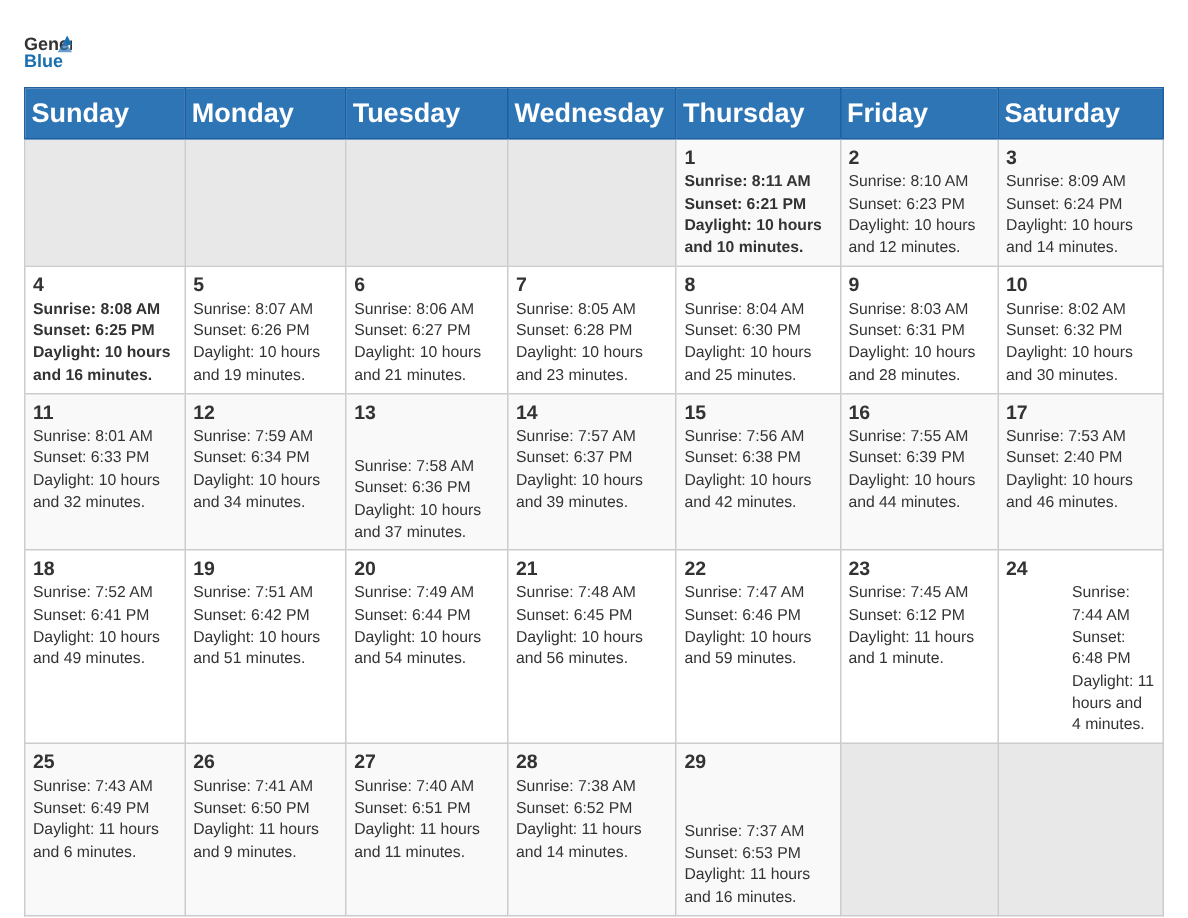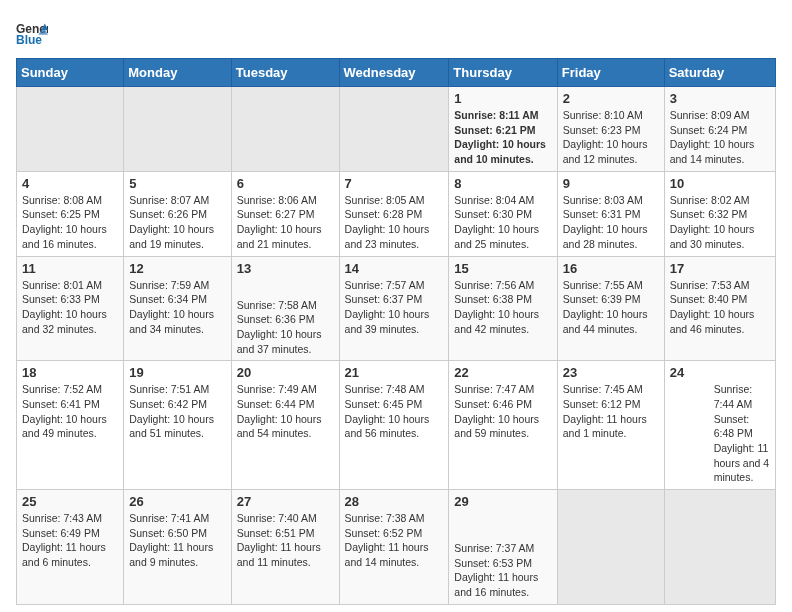--- a/index.html
+++ b/index.html
@@ -44,21 +44,21 @@
     table {
       width: 100%;
       border-collapse: collapse;
       font-size: 11px;
     }
     thead th {
       background-color: #2e75b6;
       color: #fff;
       padding: 6px 4px;
       text-align: left;
-      font-size: 13px;
+      font-size: 18px;
       font-weight: bold;
       border: 1px solid #2060a0;
     }
     tbody td {
       border: 1px solid #ccc;
       vertical-align: top;
       padding: 4px 5px;
       width: 113px;
       min-height: 80px;
       background: #fff;
@@ -137,21 +137,21 @@
           <td>
             <span class="day-number">3</span>
             <div class="day-info" style="white-space: pre-line;">Sunrise: 8:09 AM
 Sunset: 6:24 PM
 Daylight: 10 hours and 14 minutes.</div>
           </td>
         </tr>
         <tr>
           <td>
             <span class="day-number">4</span>
-            <div class="day-info" style="white-space: pre-line;">Sunrise: 8:08 AM
+            <div class="day-info" style="white-space: pre-line; font-weight: bold;">Sunrise: 8:08 AM
 Sunset: 6:25 PM
 Daylight: 10 hours and 16 minutes.</div>
           </td>
           <td>
             <span class="day-number">5</span>
             <div class="day-info" style="white-space: pre-line;">Sunrise: 8:07 AM
 Sunset: 6:26 PM
 Daylight: 10 hours and 19 minutes.</div>
           </td>
           <td>
@@ -218,21 +218,21 @@
           </td>
           <td>
             <span class="day-number">16</span>
             <div class="day-info" style="white-space: pre-line;">Sunrise: 7:55 AM
 Sunset: 6:39 PM
 Daylight: 10 hours and 44 minutes.</div>
           </td>
           <td>
             <span class="day-number">17</span>
             <div class="day-info" style="white-space: pre-line;">Sunrise: 7:53 AM
-Sunset: 8:40 PM
+Sunset: 2:40 PM
 Daylight: 10 hours and 46 minutes.</div>
           </td>
         </tr>
         <tr>
           <td>
             <span class="day-number">18</span>
             <div class="day-info" style="white-space: pre-line;">Sunrise: 7:52 AM
 Sunset: 6:41 PM
 Daylight: 10 hours and 49 minutes.</div>
           </td>

